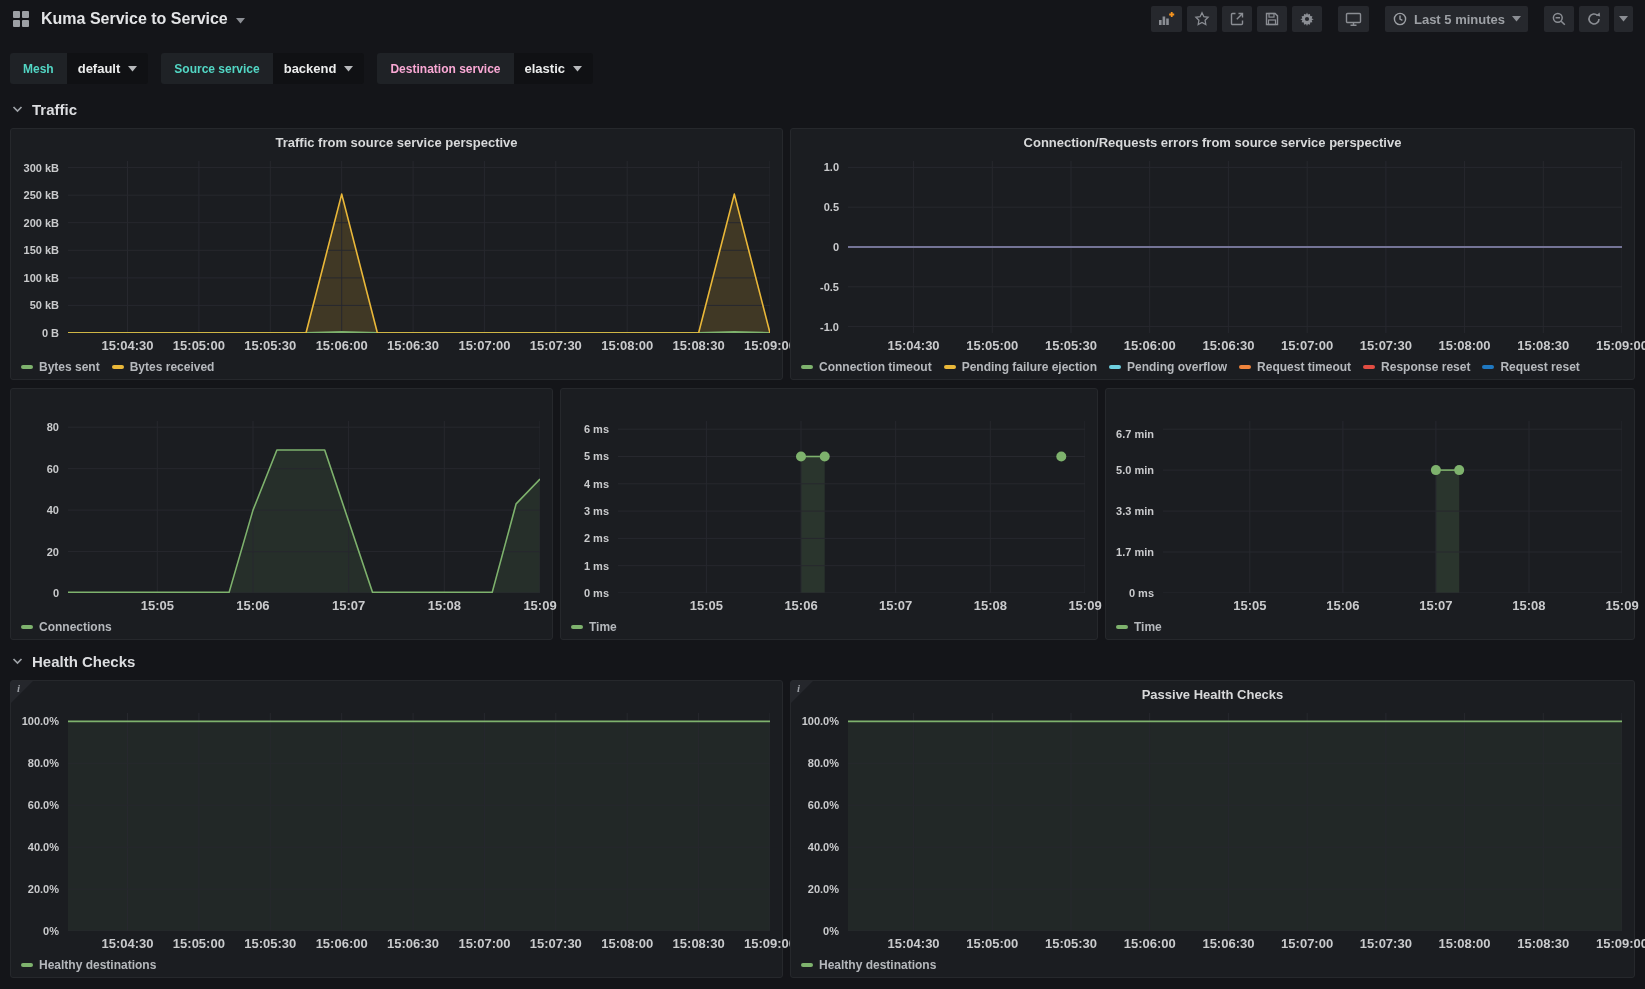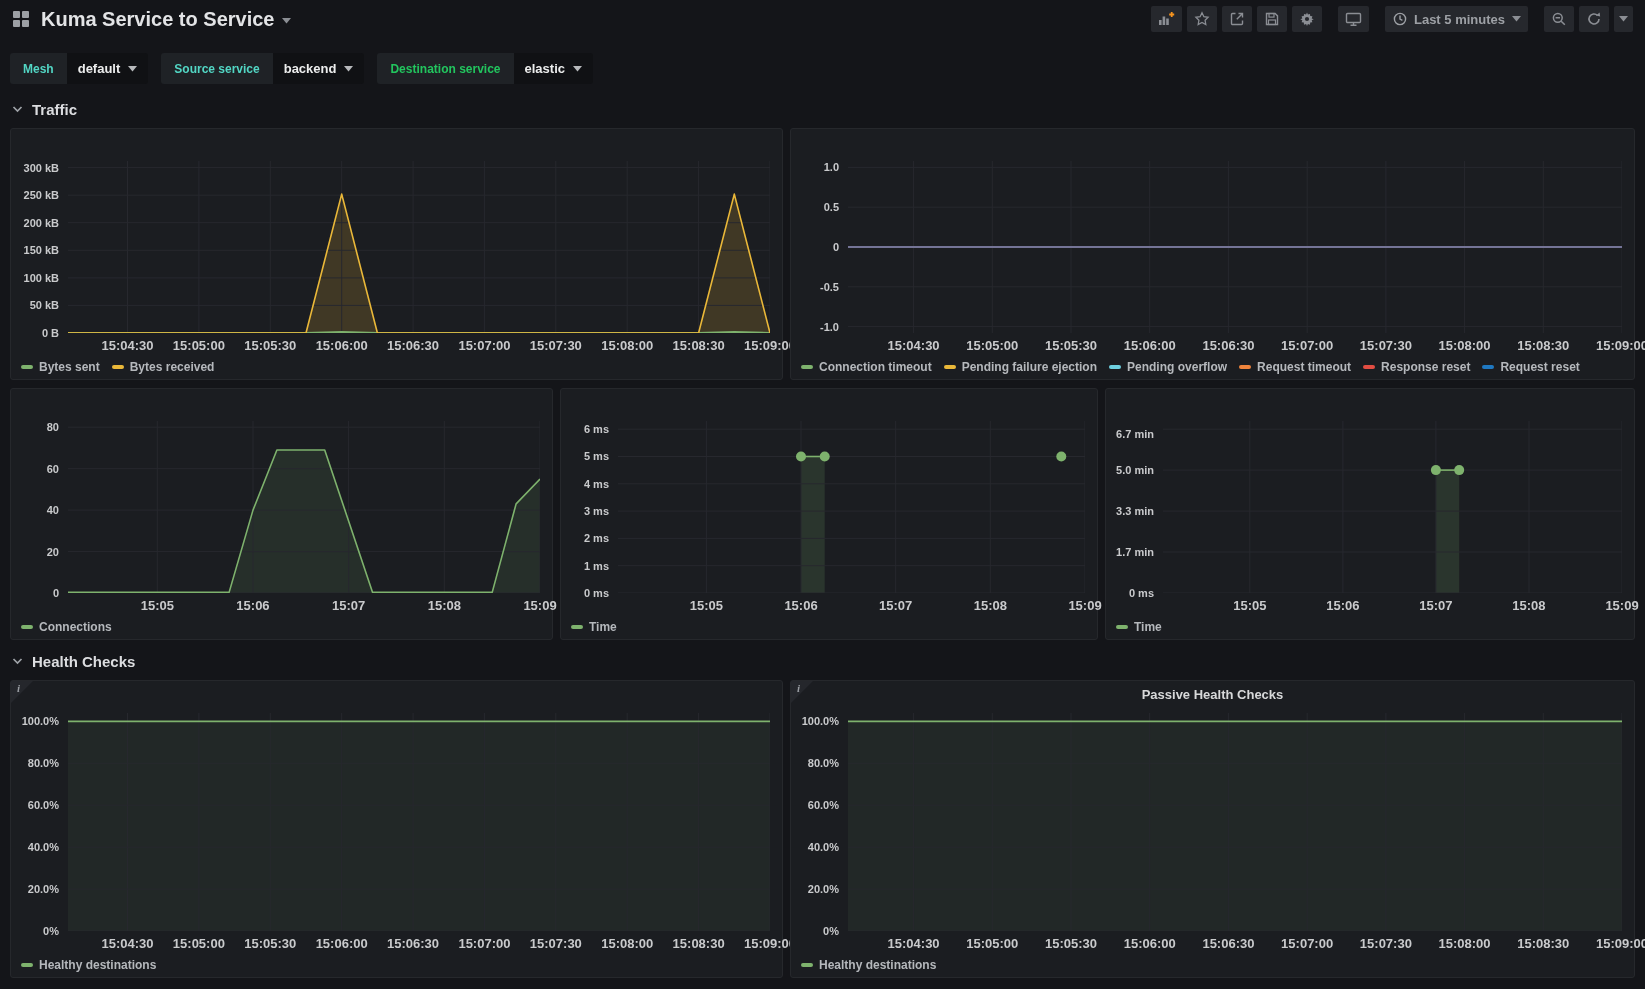--- a/index.html
+++ b/index.html
@@ -5,21 +5,21 @@
   html,body{margin:0;padding:0}
   body{
     position:relative;width:1645px;height:989px;overflow:hidden;
     background:#141519;
     font-family:"Liberation Sans","DejaVu Sans",sans-serif;
     -webkit-font-smoothing:antialiased;
   }
   
   .navbar{position:absolute;top:0;left:0;width:100%;height:38px;display:flex;align-items:center;padding:0 12px;box-sizing:border-box}
   .apps-icon{display:flex;align-items:center;cursor:pointer}
-  .dash-title{margin-left:11px;font-size:20px;font-weight:600;color:#e3e4e6;cursor:pointer;white-space:nowrap}
+  .dash-title{margin-left:11px;font-size:16px;font-weight:600;color:#e3e4e6;cursor:pointer;white-space:nowrap}
   .title-caret{margin-left:8px;cursor:pointer}
   .toolbar{margin-left:auto;display:flex;align-items:center}
   .tb{background:#26282d;border:0;border-radius:2px;height:26px;min-width:30px;padding:0 7px;
       display:flex;align-items:center;justify-content:center;margin-left:5px;cursor:pointer}
   .tb.gap{margin-left:16px}
   .tb.narrow{min-width:18px;padding:0 5px}
   .time-label{margin:0 7px 0 6px;font-size:13px;font-weight:600;color:#9da0a5;white-space:nowrap}
   
   .submenu{position:absolute;top:53px;left:10px;display:flex;gap:13px}
   .var-group{display:flex;align-items:stretch;height:31px;border-radius:3px;overflow:hidden}
@@ -144,21 +144,21 @@
   <div class="var-group">
     <span class="var-label" style="color: rgb(82, 214, 196);">Source service</span>
     <span class="var-value">
       <span>backend</span>
       <svg width="9" height="6" viewBox="0 0 9 6">
           <polygon points="0,0 9,0 4.5,5.5" fill="#b7b9bc"></polygon>
         </svg>
     </span>
   </div>
   <div class="var-group">
-    <span class="var-label" style="color: #22c55e;">Destination service</span>
+    <span class="var-label" style="color: #f9a8d4;">Destination service</span>
     <span class="var-value">
       <span>elastic</span>
       <svg width="9" height="6" viewBox="0 0 9 6">
           <polygon points="0,0 9,0 4.5,5.5" fill="#b7b9bc"></polygon>
         </svg>
     </span>
   </div>
 </div>
 
 <div class="section-header" style="top:97px">
@@ -168,20 +168,21 @@
   <span>Traffic</span>
 </div>
 <div class="section-header" style="top:649px">
   <svg width="11" height="8" viewBox="0 0 11 8">
     <polyline points="1.5,2 5.5,6 9.5,2" fill="none" stroke="#9fa3a8" stroke-width="1.7"></polyline>
   </svg>
   <span>Health Checks</span>
 </div>
 
 <div class="panel" style="left: 10px; top: 128px; width: 773px; height: 252px;">
+    <div class="panel-title">Traffic from source service perspective</div>
     <div class="plot" style="left: 57px; top: 32px; width: 702px; height: 172px;">
       <svg width="702" height="172">
         <path d="M0.0 172.0 L0.0 172.0 L238.0 172.0 L273.7 33.1 L309.4 172.0 L630.6 172.0 L666.3 33.1 L702.0 172.0 L702.0 172.0 Z" fill="#EAB839" fill-opacity="0.18"></path>
         <line x1="59.5" y1="0" x2="59.5" y2="172" stroke="#27282e" stroke-width="1"></line>
         <line x1="130.9" y1="0" x2="130.9" y2="172" stroke="#27282e" stroke-width="1"></line>
         <line x1="202.3" y1="0" x2="202.3" y2="172" stroke="#27282e" stroke-width="1"></line>
         <line x1="273.7" y1="0" x2="273.7" y2="172" stroke="#27282e" stroke-width="1"></line>
         <line x1="345.1" y1="0" x2="345.1" y2="172" stroke="#27282e" stroke-width="1"></line>
         <line x1="416.4" y1="0" x2="416.4" y2="172" stroke="#27282e" stroke-width="1"></line>
         <line x1="487.8" y1="0" x2="487.8" y2="172" stroke="#27282e" stroke-width="1"></line>
@@ -221,20 +222,21 @@
         <i style="background: rgb(126, 178, 109);"></i>
         <span>Bytes sent</span>
       </span>
       <span class="legend-item">
         <i style="background: rgb(234, 184, 57);"></i>
         <span>Bytes received</span>
       </span>
     </div>
   </div>
 <div class="panel" style="left: 790px; top: 128px; width: 845px; height: 252px;">
+    <div class="panel-title">Connection/Requests errors from source service perspective</div>
     <div class="plot" style="left: 57px; top: 32px; width: 774px; height: 172px;">
       <svg width="774" height="172">
         <line x1="65.6" y1="0" x2="65.6" y2="172" stroke="#27282e" stroke-width="1"></line>
         <line x1="144.3" y1="0" x2="144.3" y2="172" stroke="#27282e" stroke-width="1"></line>
         <line x1="223.0" y1="0" x2="223.0" y2="172" stroke="#27282e" stroke-width="1"></line>
         <line x1="301.7" y1="0" x2="301.7" y2="172" stroke="#27282e" stroke-width="1"></line>
         <line x1="380.4" y1="0" x2="380.4" y2="172" stroke="#27282e" stroke-width="1"></line>
         <line x1="459.2" y1="0" x2="459.2" y2="172" stroke="#27282e" stroke-width="1"></line>
         <line x1="537.9" y1="0" x2="537.9" y2="172" stroke="#27282e" stroke-width="1"></line>
         <line x1="616.6" y1="0" x2="616.6" y2="172" stroke="#27282e" stroke-width="1"></line>

